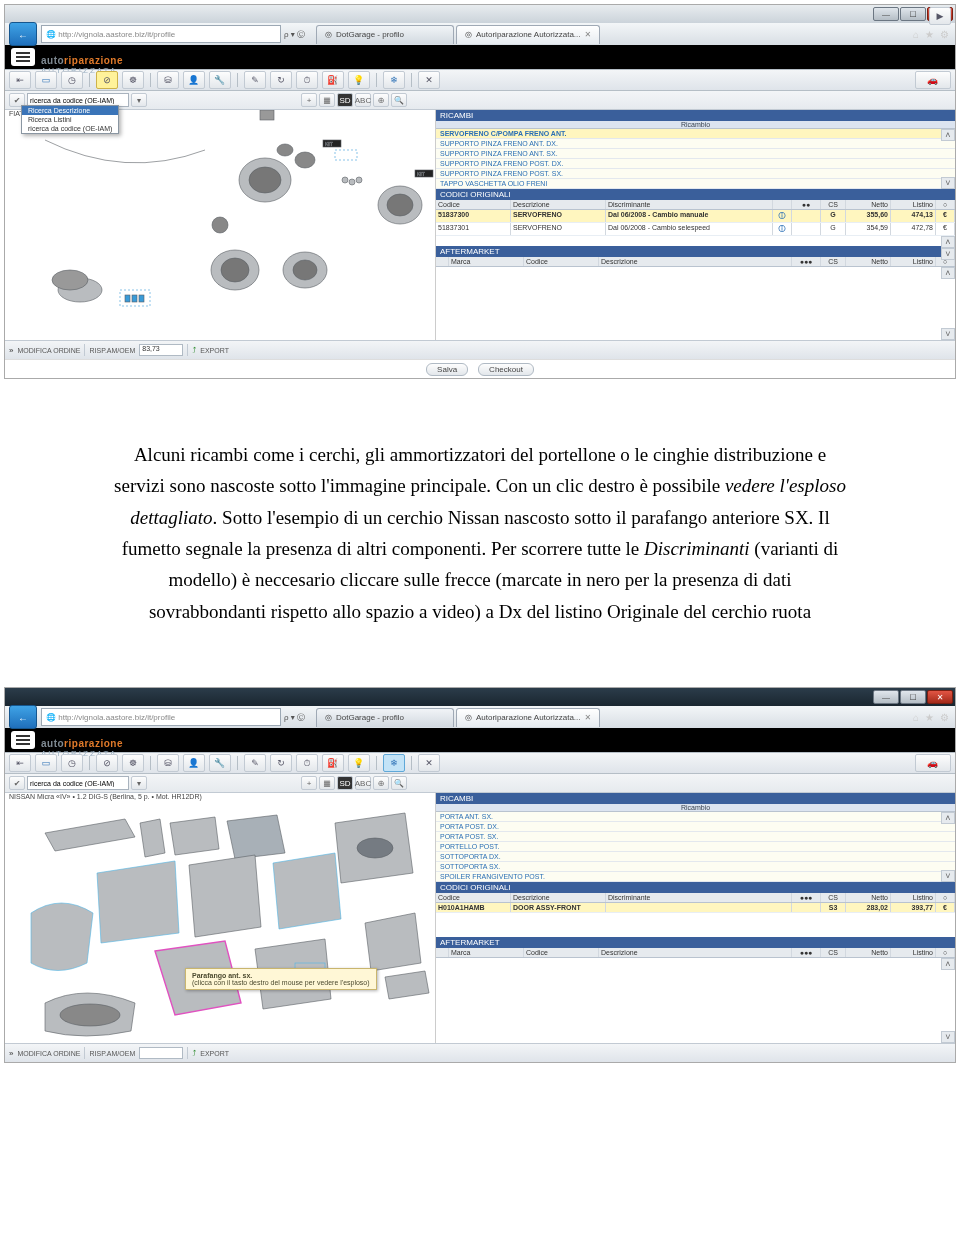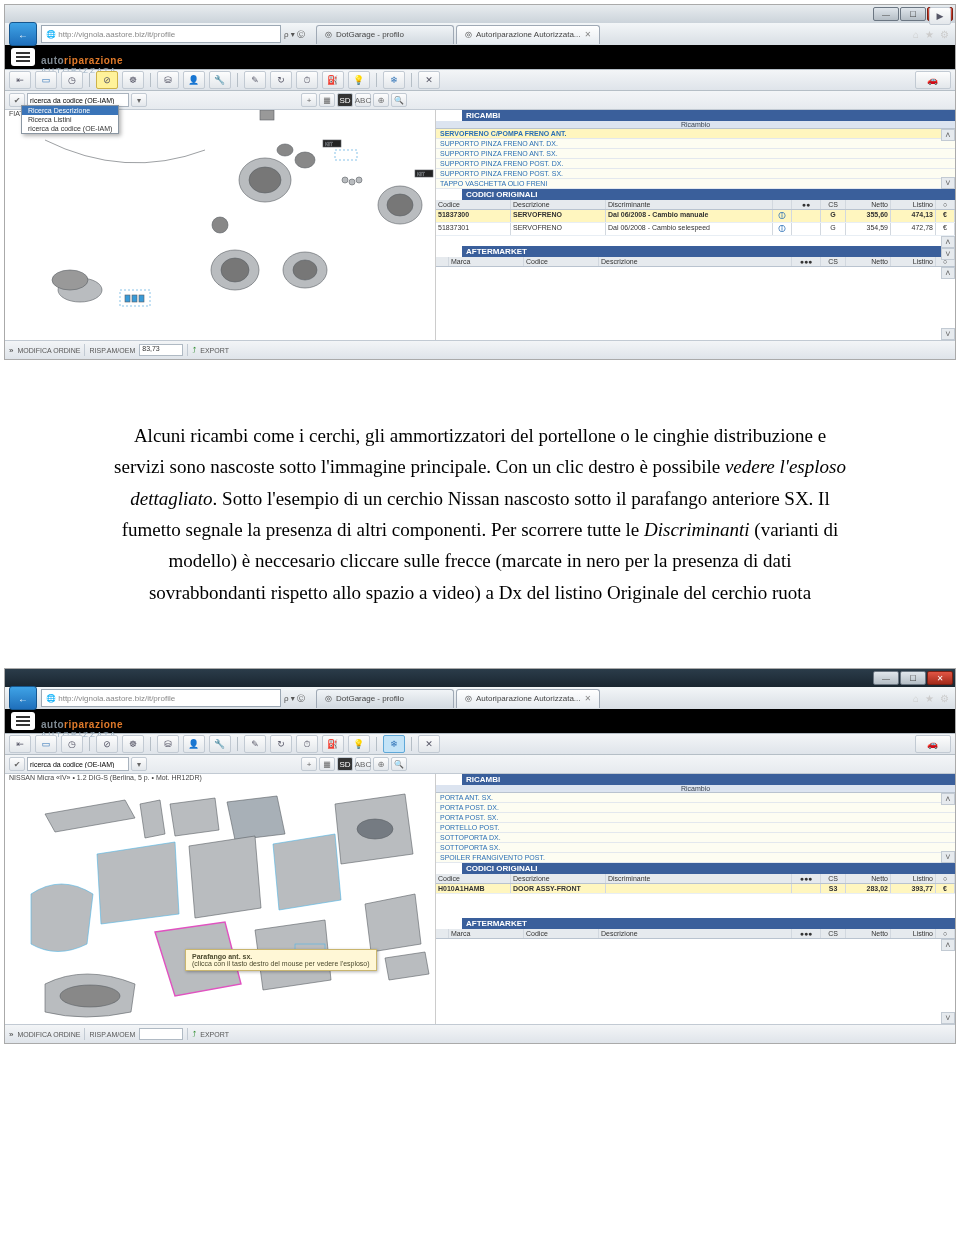--- a/index.html
+++ b/index.html
@@ -37,21 +37,21 @@
   .sb-ic { width:14px; height:12px; display:flex;align-items:center;justify-content:center; font-size:8px;color:#666;border:1px solid #c2cad3;border-radius:2px;background:linear-gradient(#fdfdfd,#e3e7eb);}
   .dropdown { position:absolute; background:#fff; border:1px solid #8a96a2; font-size:7px; box-shadow:2px 2px 4px rgba(0,0,0,0.3); z-index:10; }
   .dropdown div { padding:1px 6px; white-space:nowrap; }
   .dropdown div.sel { background:#3a74b8; color:#fff; }
   .content { display:flex; }
   .exploded { flex:0 0 430px; height:230px; background:#fff; position:relative; border-right:1px solid #ccc;}
   .exploded svg{position:absolute;inset:0;}
   .veh-label { position:absolute; top:0; left:2px; font-size:7px; color:#444; background:#fff; padding:0 2px;}
   .tooltip { position:absolute; background:#fff7d6; border:1px solid #c9b56e; font-size:7px; padding:3px 6px; box-shadow:1px 1px 3px rgba(0,0,0,0.3); color:#4c4a2f;}
   .panels { flex:1; height:230px; display:flex; flex-direction:column; }
-  .hdr { background:#3a5f9b; color:#fff; font-size:8px; font-weight:bold; padding:1px 4px;margin-left:26px; }
+  .hdr { background:#3a5f9b; color:#fff; font-size:8px; font-weight:normal; padding:1px 4px; }
   .subhdr { background:#dce4f0; color:#38424f; font-size:7px; text-align:center; border-bottom:1px solid #b9c3cf; }
   .ric-list { max-height:62px; overflow:hidden; position:relative; background:#fff;}
   .ric-row { font-size:7px; padding:1px 4px; border-bottom:1px solid #e3e8ee; color:#2a6fb5; background:#fdfdf2;}
   .ric-row.sel { background:#fff6bf; font-weight:bold;}
   .scroll-arrows { position:absolute; right:0; top:0; bottom:0; width:14px; display:flex; flex-direction:column; justify-content:space-between; }
   .scroll-arrows div{font-size:9px;color:#666;text-align:center;background:#e6eaee;border:1px solid #c2cad3;}
   .tbl-h { display:flex; background:#e6eaee; border-bottom:1px solid #b9c3cf; }
   .tbl-h div, .tbl-r div { font-size:7px; padding:1px 2px; border-right:1px solid #d2d8df; overflow:hidden;white-space:nowrap;}
   .tbl-r { display:flex; border-bottom:1px solid #e8eef4; background:#fff; }
   .tbl-r.sel{background:#fff6bf;font-weight:bold;}
@@ -266,20 +266,24 @@
   <div class="footer-bar">
     <span>»</span>
     <span class="flabel">MODIFICA ORDINE</span>
     <span class="fsep"></span>
     <span class="flabel">RISP.AM/OEM</span>
     <span class="fin">83,73</span>
     <span class="fsep"></span>
     <span style="color:#2a8a2a;">⤴</span>
     <span class="flabel">EXPORT</span>
   </div>
+  <div class="action-row">
+    <div class="fbtn">Salva</div>
+    <div class="fbtn">Checkout</div>
+  </div>
 </div>
 
 <div class="para">
   <span>Alcuni ricambi come i cerchi, gli ammortizzatori del portellone o le cinghie distribuzione e servizi sono nascoste sotto l'immagine principale. Con un clic destro è possibile </span><em>vedere l'esploso dettagliato</em><span>. Sotto l'esempio di un cerchio Nissan nascosto sotto il parafango anteriore SX. Il fumetto segnale la presenza di altri componenti. Per scorrere tutte le </span><em>Discriminanti</em><span> (varianti di modello) è neccesario cliccare sulle frecce (marcate in nero per la presenza di dati sovrabbondanti rispetto allo spazio a video) a Dx del listino Originale del cerchio ruota</span>
 </div>
 
 <div class="screenshot">
   <div class="win-bar dark">
     <div class="win-btn b1">—</div>
     <div class="win-btn b2">☐</div>

